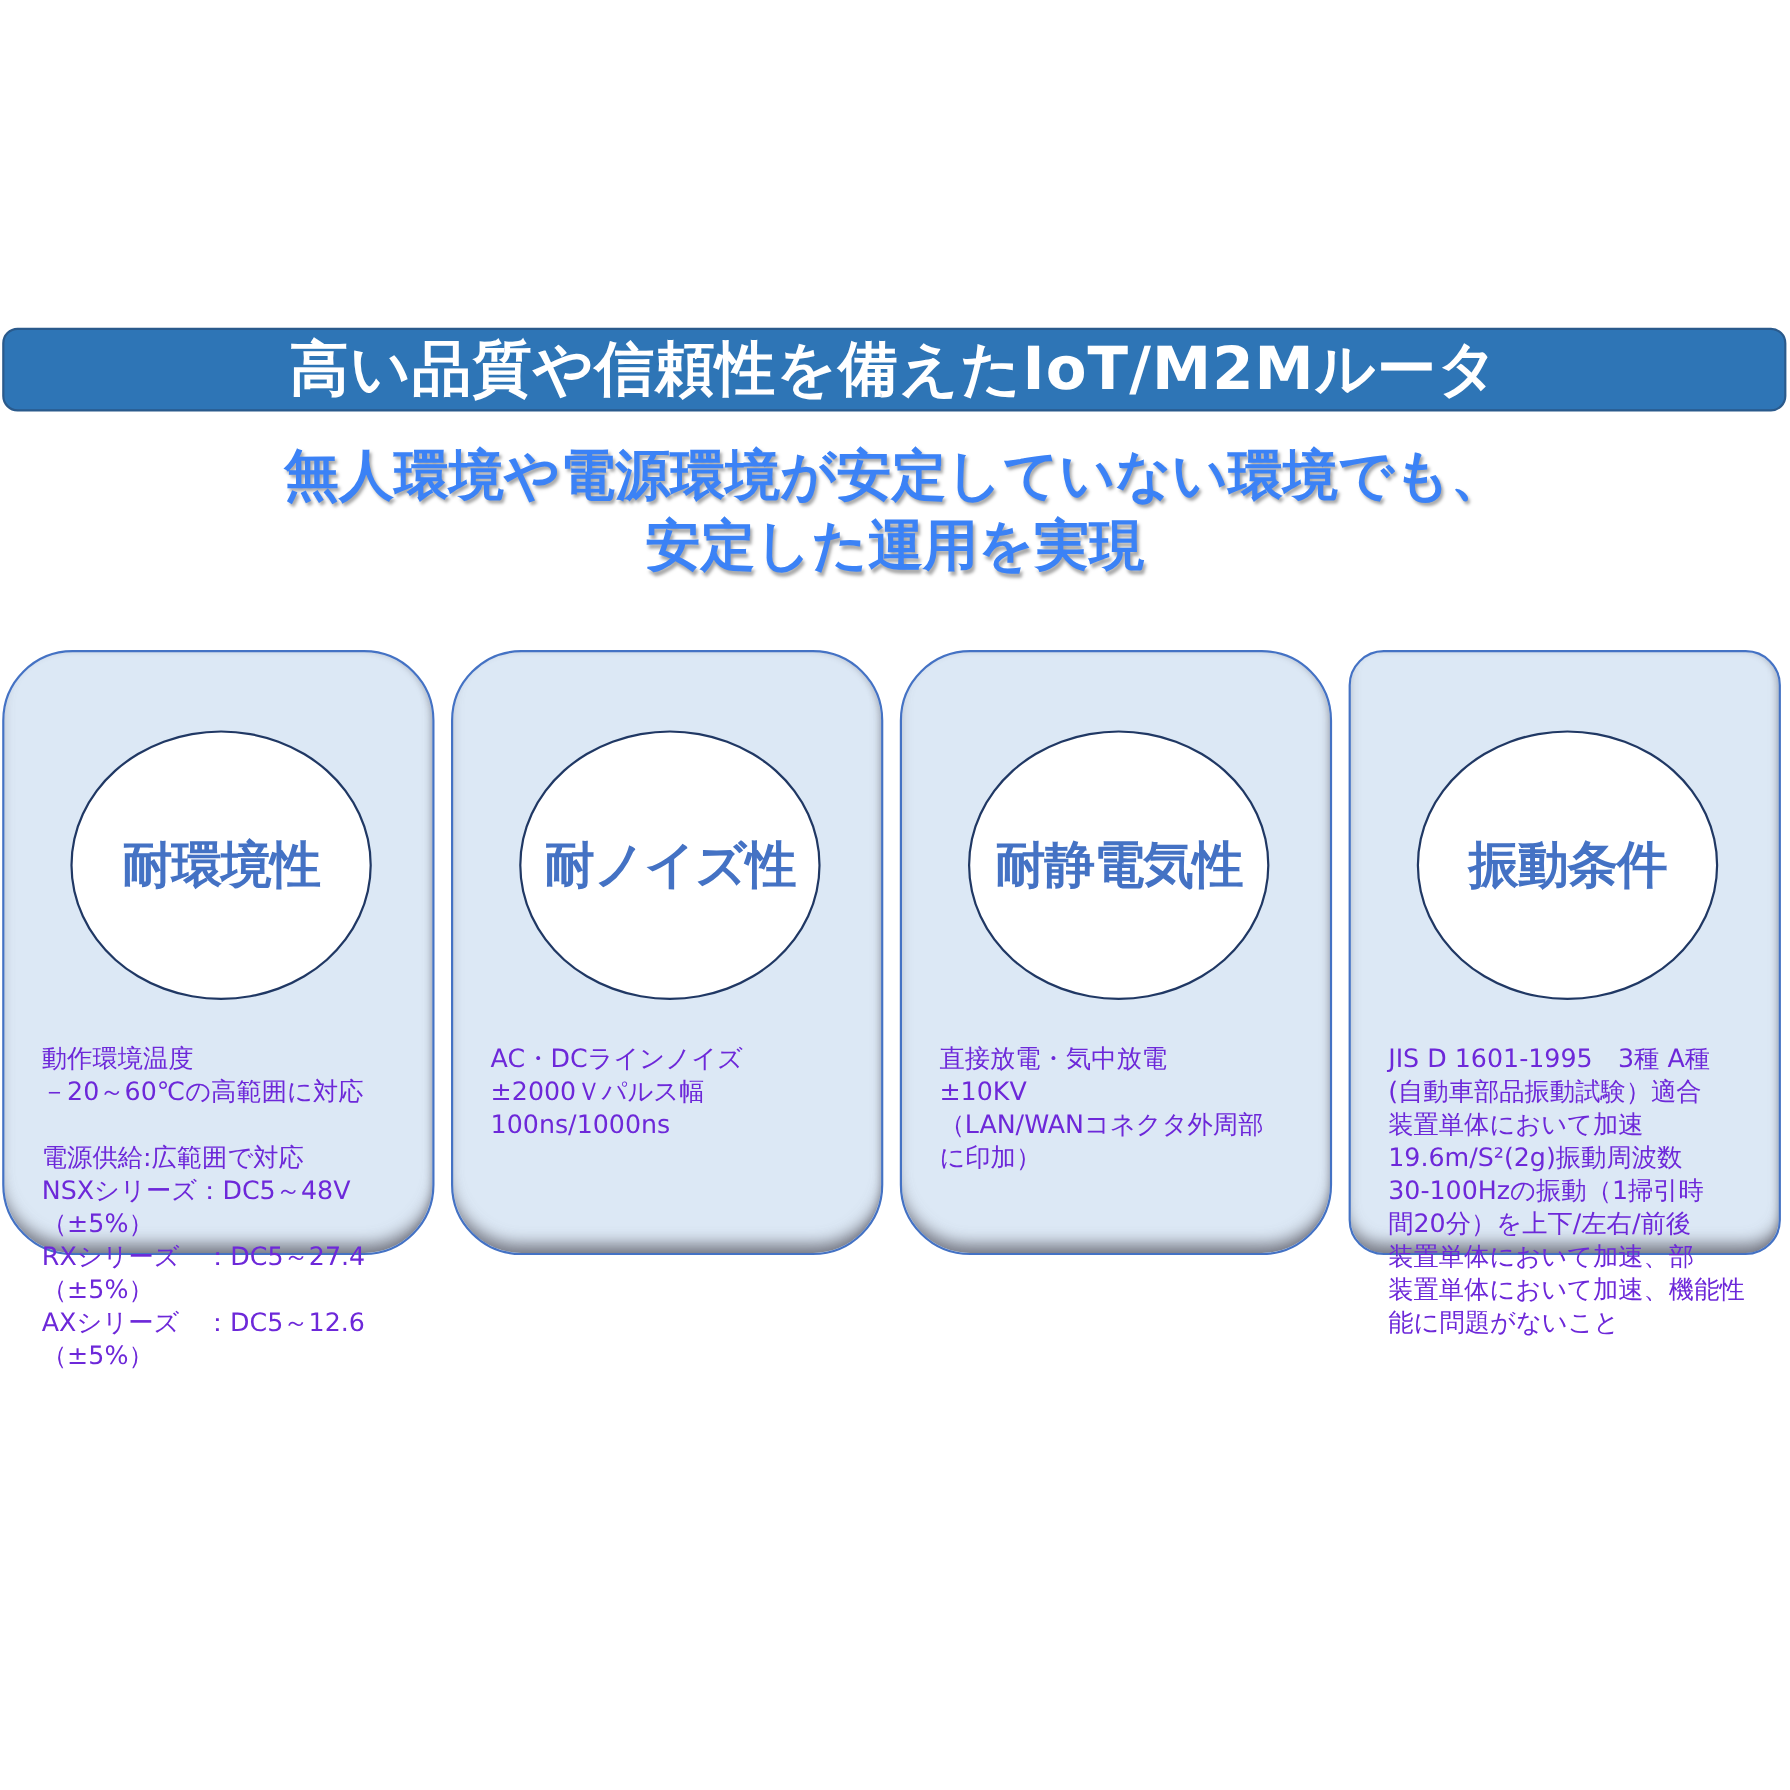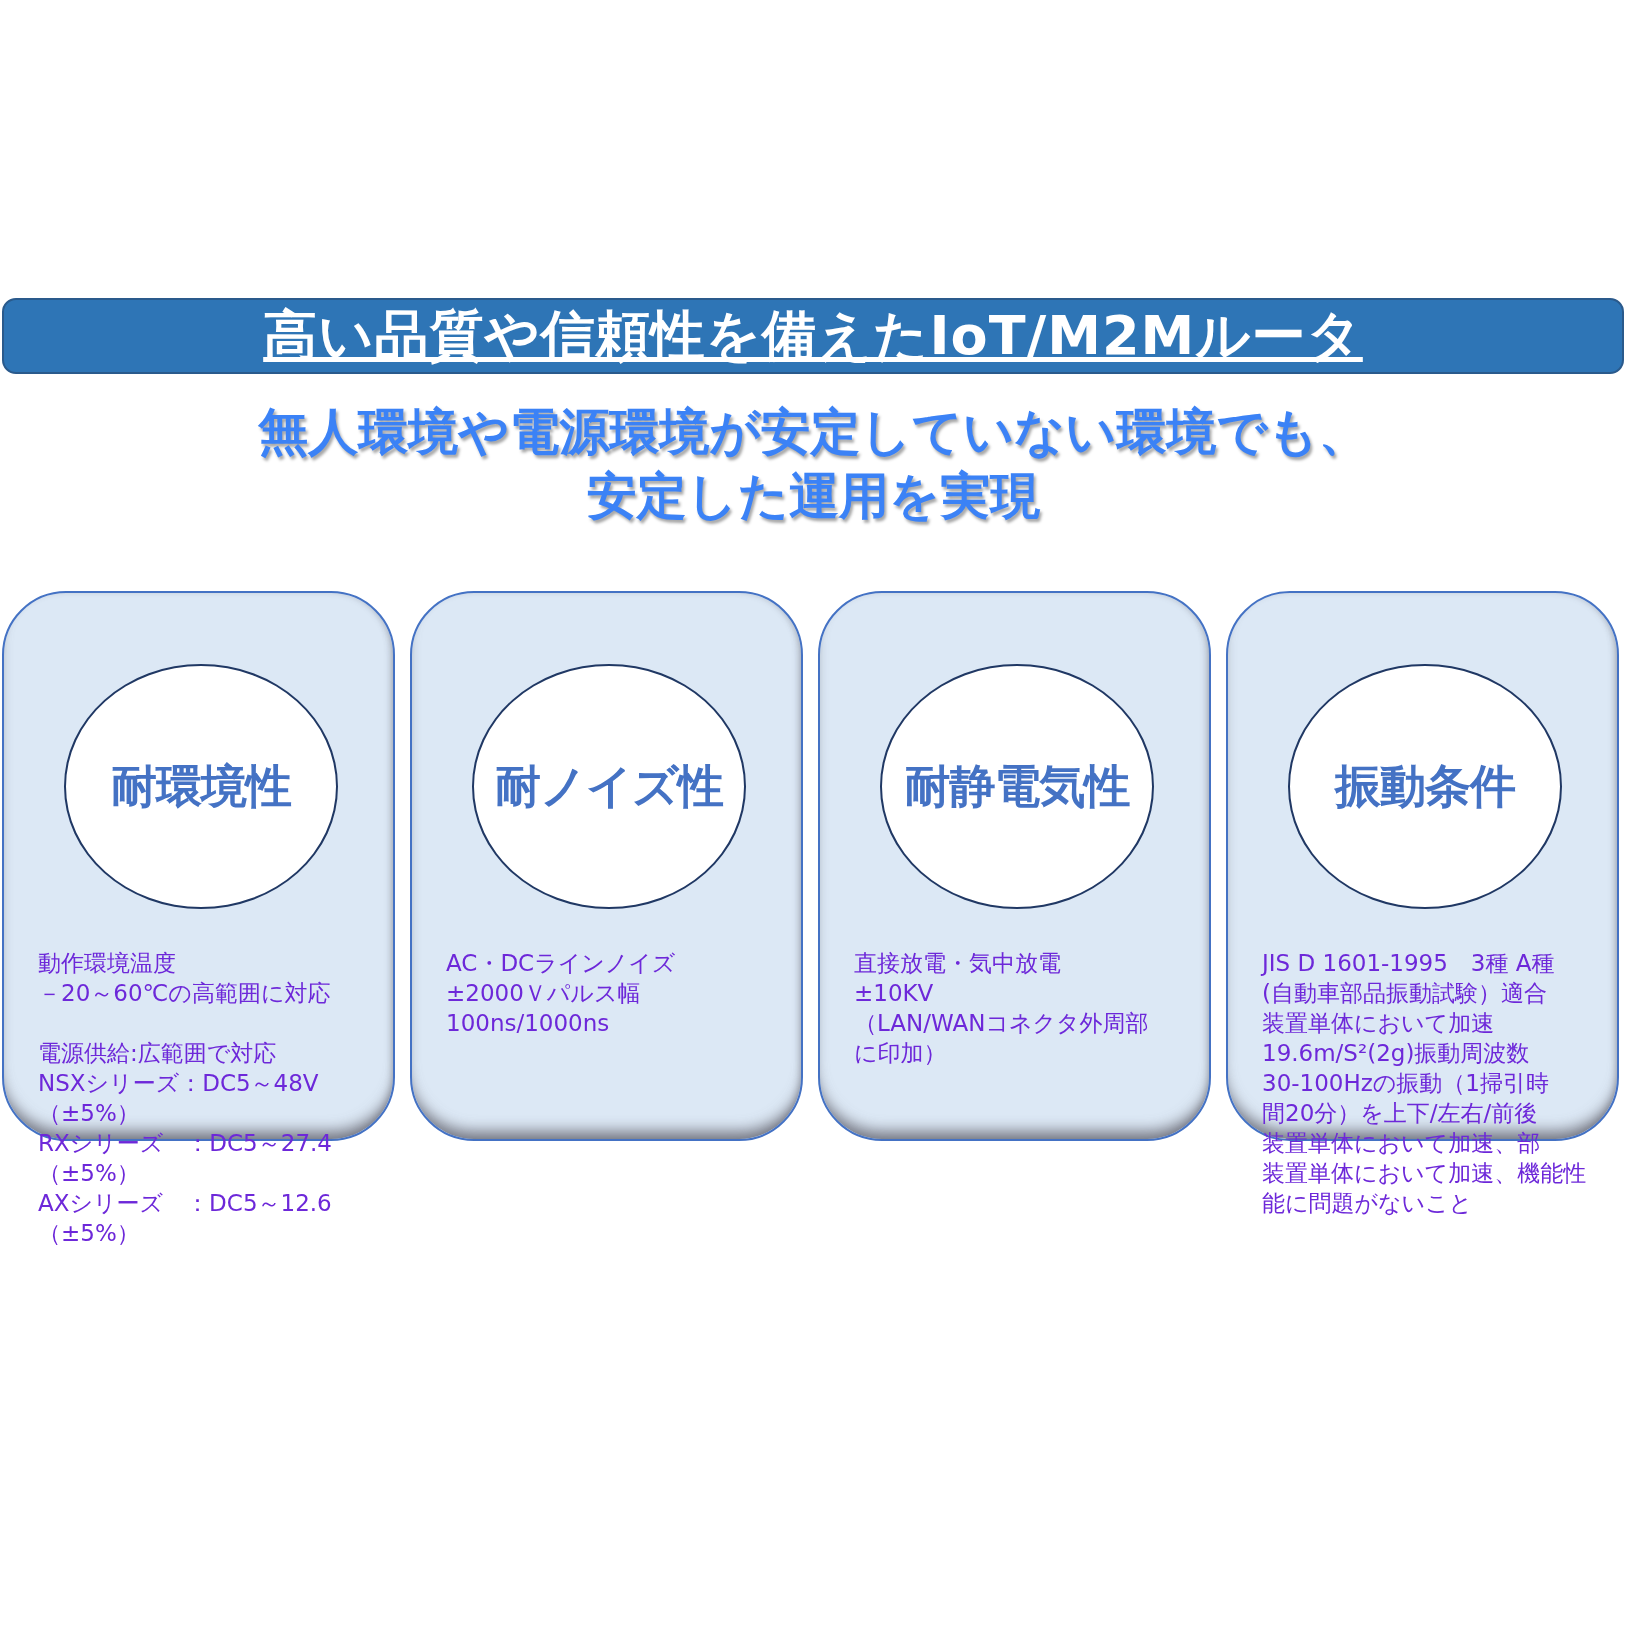--- a/index.html
+++ b/index.html
@@ -27,21 +27,20 @@
     display: flex;
     align-items: center;
     justify-content: center;
   }
   .title-text {
     color: #ffffff;
     font-weight: bold;
     font-size: 54px;
     letter-spacing: 1px;
     white-space: nowrap;
-    text-decoration: underline;
   }
   .subtitle {
     position: absolute;
     left: 0;
     top: 400px;
     width: 1627px;
     text-align: center;
     font-weight: bold;
     font-size: 50px;
     line-height: 64px;
@@ -56,21 +55,21 @@
     height: 550px;
     background: #dce8f5;
     border: 2px solid #4472c4;
     border-radius: 64px;
     box-sizing: border-box;
     box-shadow: inset 0 -14px 14px -6px rgba(90,90,100,0.75), inset -3px 0 6px -2px rgba(90,90,100,0.35);
   }
   .card-1 { left: 2px; }
   .card-2 { left: 410px; padding-left: 10px; }
   .card-3 { left: 818px; }
-  .card-4 { left: 1226px; }
+  .card-4 { left: 1226px; border-radius: 32px; }
   .ellipse {
     position: absolute;
     left: 60px;
     top: 71px;
     width: 274px;
     height: 245px;
     background: #ffffff;
     border: 2px solid #203864;
     border-radius: 50%;
     box-sizing: border-box;

